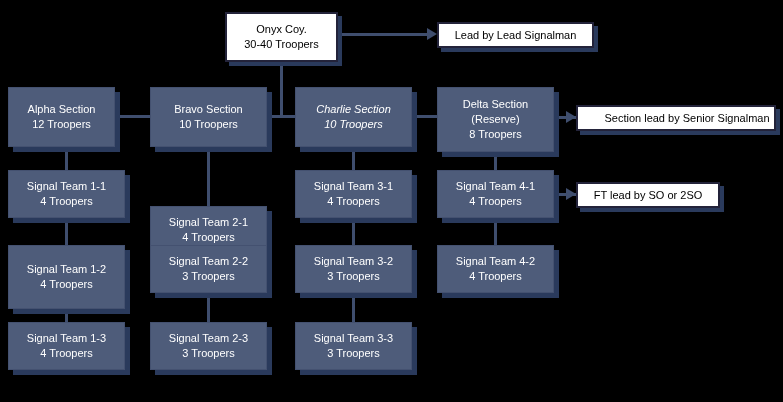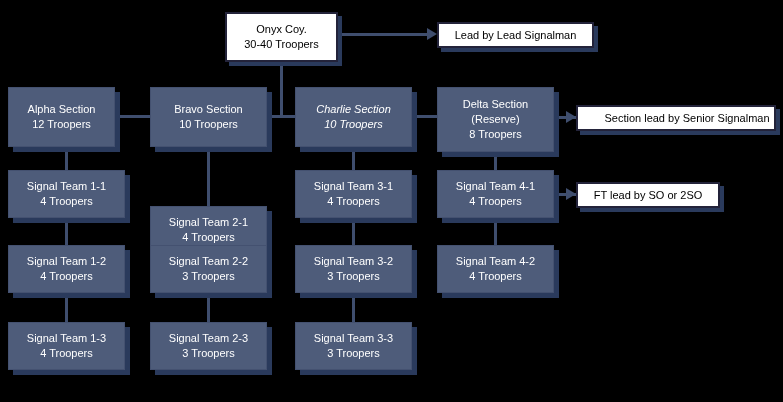--- a/index.html
+++ b/index.html
@@ -103,21 +103,21 @@
 
   <div class="node" style="left:8px;   top:170px; width:117px; height:48px;">Signal Team 1-1
 4 Troopers</div>
   <div class="node" style="left:150px; top:170px; width:117px; height:48px;margin-top:36px;">Signal Team 2-1
 4 Troopers</div>
   <div class="node" style="left:295px; top:170px; width:117px; height:48px;">Signal Team 3-1
 4 Troopers</div>
   <div class="node" style="left:437px; top:170px; width:117px; height:48px;">Signal Team 4-1
 4 Troopers</div>
 
-  <div class="node" style="left:8px;   top:245px; width:117px; height:48px;">Signal Team 1-2
+  <div class="node" style="left:8px;   top:245px; width:117px; height:64px;">Signal Team 1-2
 4 Troopers</div>
   <div class="node" style="left:150px; top:245px; width:117px; height:48px;">Signal Team 2-2
 3 Troopers</div>
   <div class="node" style="left:295px; top:245px; width:117px; height:48px;">Signal Team 3-2
 3 Troopers</div>
   <div class="node" style="left:437px; top:245px; width:117px; height:48px;">Signal Team 4-2
 4 Troopers</div>
 
   <div class="node" style="left:8px;   top:322px; width:117px; height:48px;">Signal Team 1-3
 4 Troopers</div>

